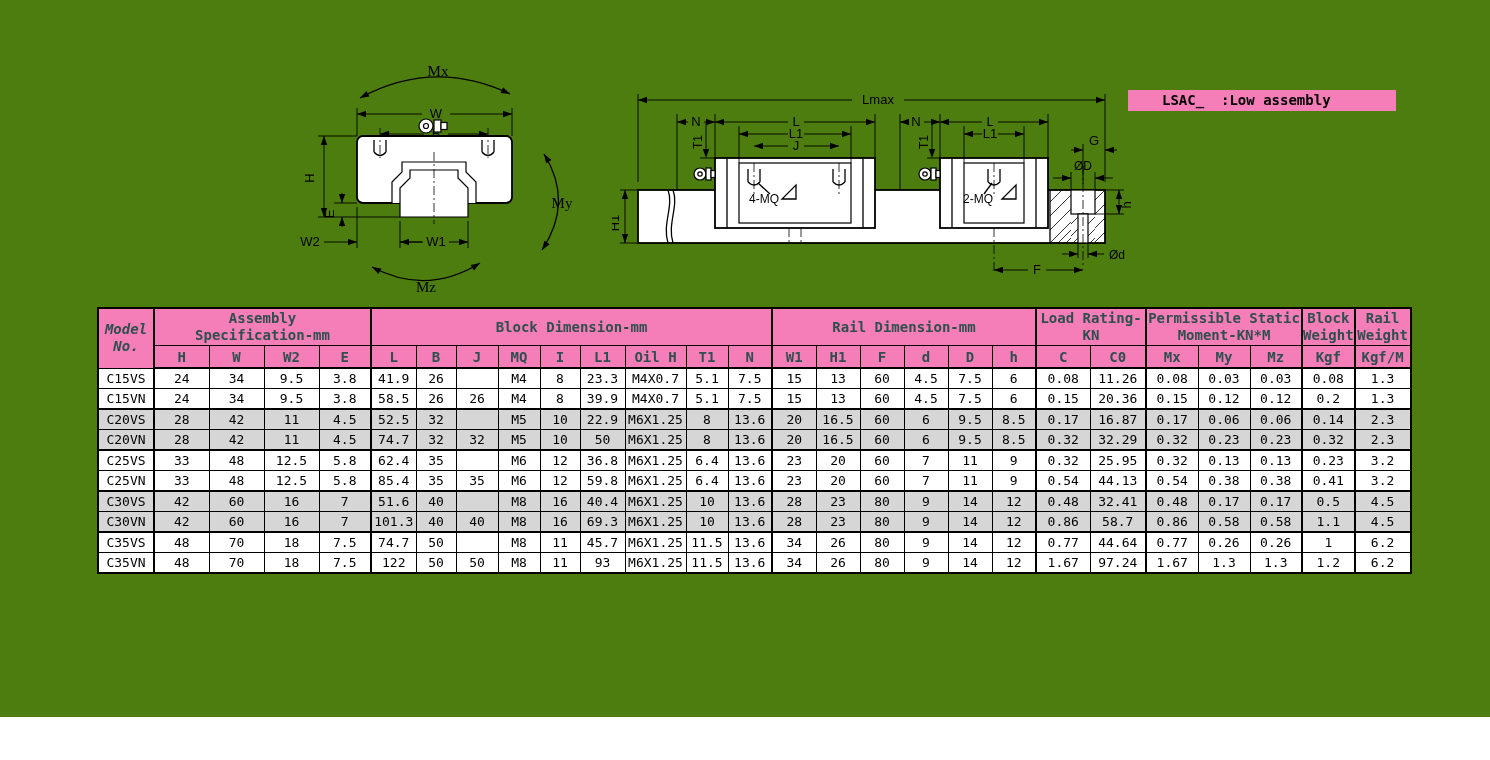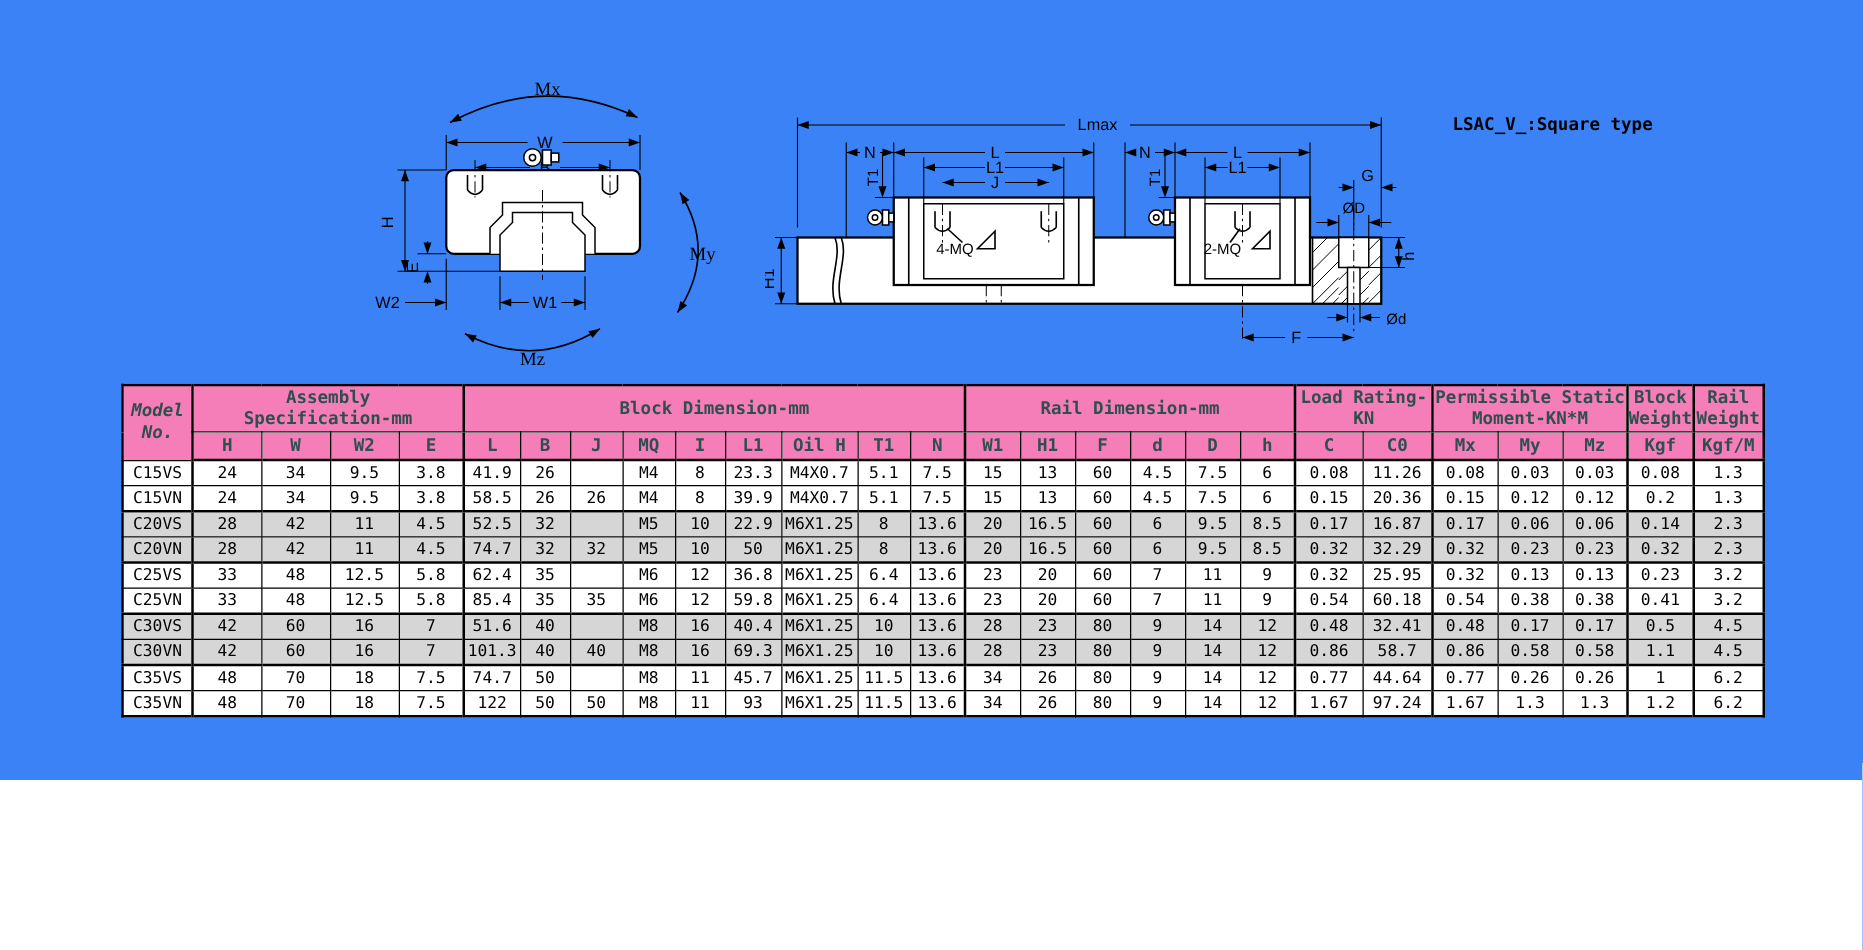--- a/index.html
+++ b/index.html
@@ -1,16 +1,16 @@
 <!DOCTYPE html>
 <html style="--pink: #f57db8; --shade: #d6d6d6; --hdr: #2f4f4f;"><head>
 <meta charset="utf-8">
 <style>
   html,body{margin:0;padding:0;background:#fff;}
-  .page{position:relative;width:1490px;height:624px;background:#3b82f6;overflow:hidden;
+  .page{position:relative;width:1490px;height:717px;background:#4d7c0f;overflow:hidden;
         font-family:"DejaVu Sans Mono", monospace;}
   
   .legend{position:absolute;left:1128px;top:90px;width:268px;}
   .leg1{background:var(--pink,#f57db8);height:21px;line-height:21px;font-weight:bold;
         font-size:14px;white-space:pre;padding-left:34px;color:#000;}
   .leg2{height:21px;line-height:21px;font-weight:bold;font-size:14px;white-space:pre;
         padding-left:34px;color:#000;}
   
   table.spec{position:absolute;left:97px;top:307px;border-collapse:collapse;table-layout:fixed;
         border:2.5px solid #000;background:#fff;}
@@ -217,21 +217,21 @@
     <use href="#a2" class="ah" transform="translate(476,188) rotate(180)"></use>
     <text class="sm" x="497" y="193">Ød</text>
 
     <path class="dl" d="M382,204H416 M434,204H471"></path>
     <use href="#a2" class="ah" transform="translate(382,204) rotate(180)"></use>
     <use href="#a2" class="ah" transform="translate(471,204)"></use>
     <text class="am" x="425" y="208">F</text>
   </svg>
 
   <div class="legend">
-    <div class="leg2">LSAC_V_:Square type</div>
+    <div class="leg1">LSAC_  :Low assembly</div>
   </div>
 
   <table class="spec">
     <colgroup>
       <col style="width:56px">
       <col style="width:55px">
         <col style="width:55px">
         <col style="width:55px">
         <col style="width:52px">
       <col style="width:45px">
@@ -482,21 +482,21 @@
           <td>M6X1.25</td>
           <td>6.4</td>
           <td class="gR">13.6</td>
           <td>23</td>
           <td>20</td>
           <td>60</td>
           <td>7</td>
           <td>11</td>
           <td class="gR">9</td>
           <td>0.54</td>
-          <td class="gR">60.18</td>
+          <td class="gR">44.13</td>
           <td>0.54</td>
           <td>0.38</td>
           <td class="gR">0.38</td>
           <td class="gR">0.41</td>
           <td>3.2</td>
         </tr>
         <tr class="shade ptop">
           <td class="model gR">C30VS</td>
           <td>42</td>
           <td>60</td>

